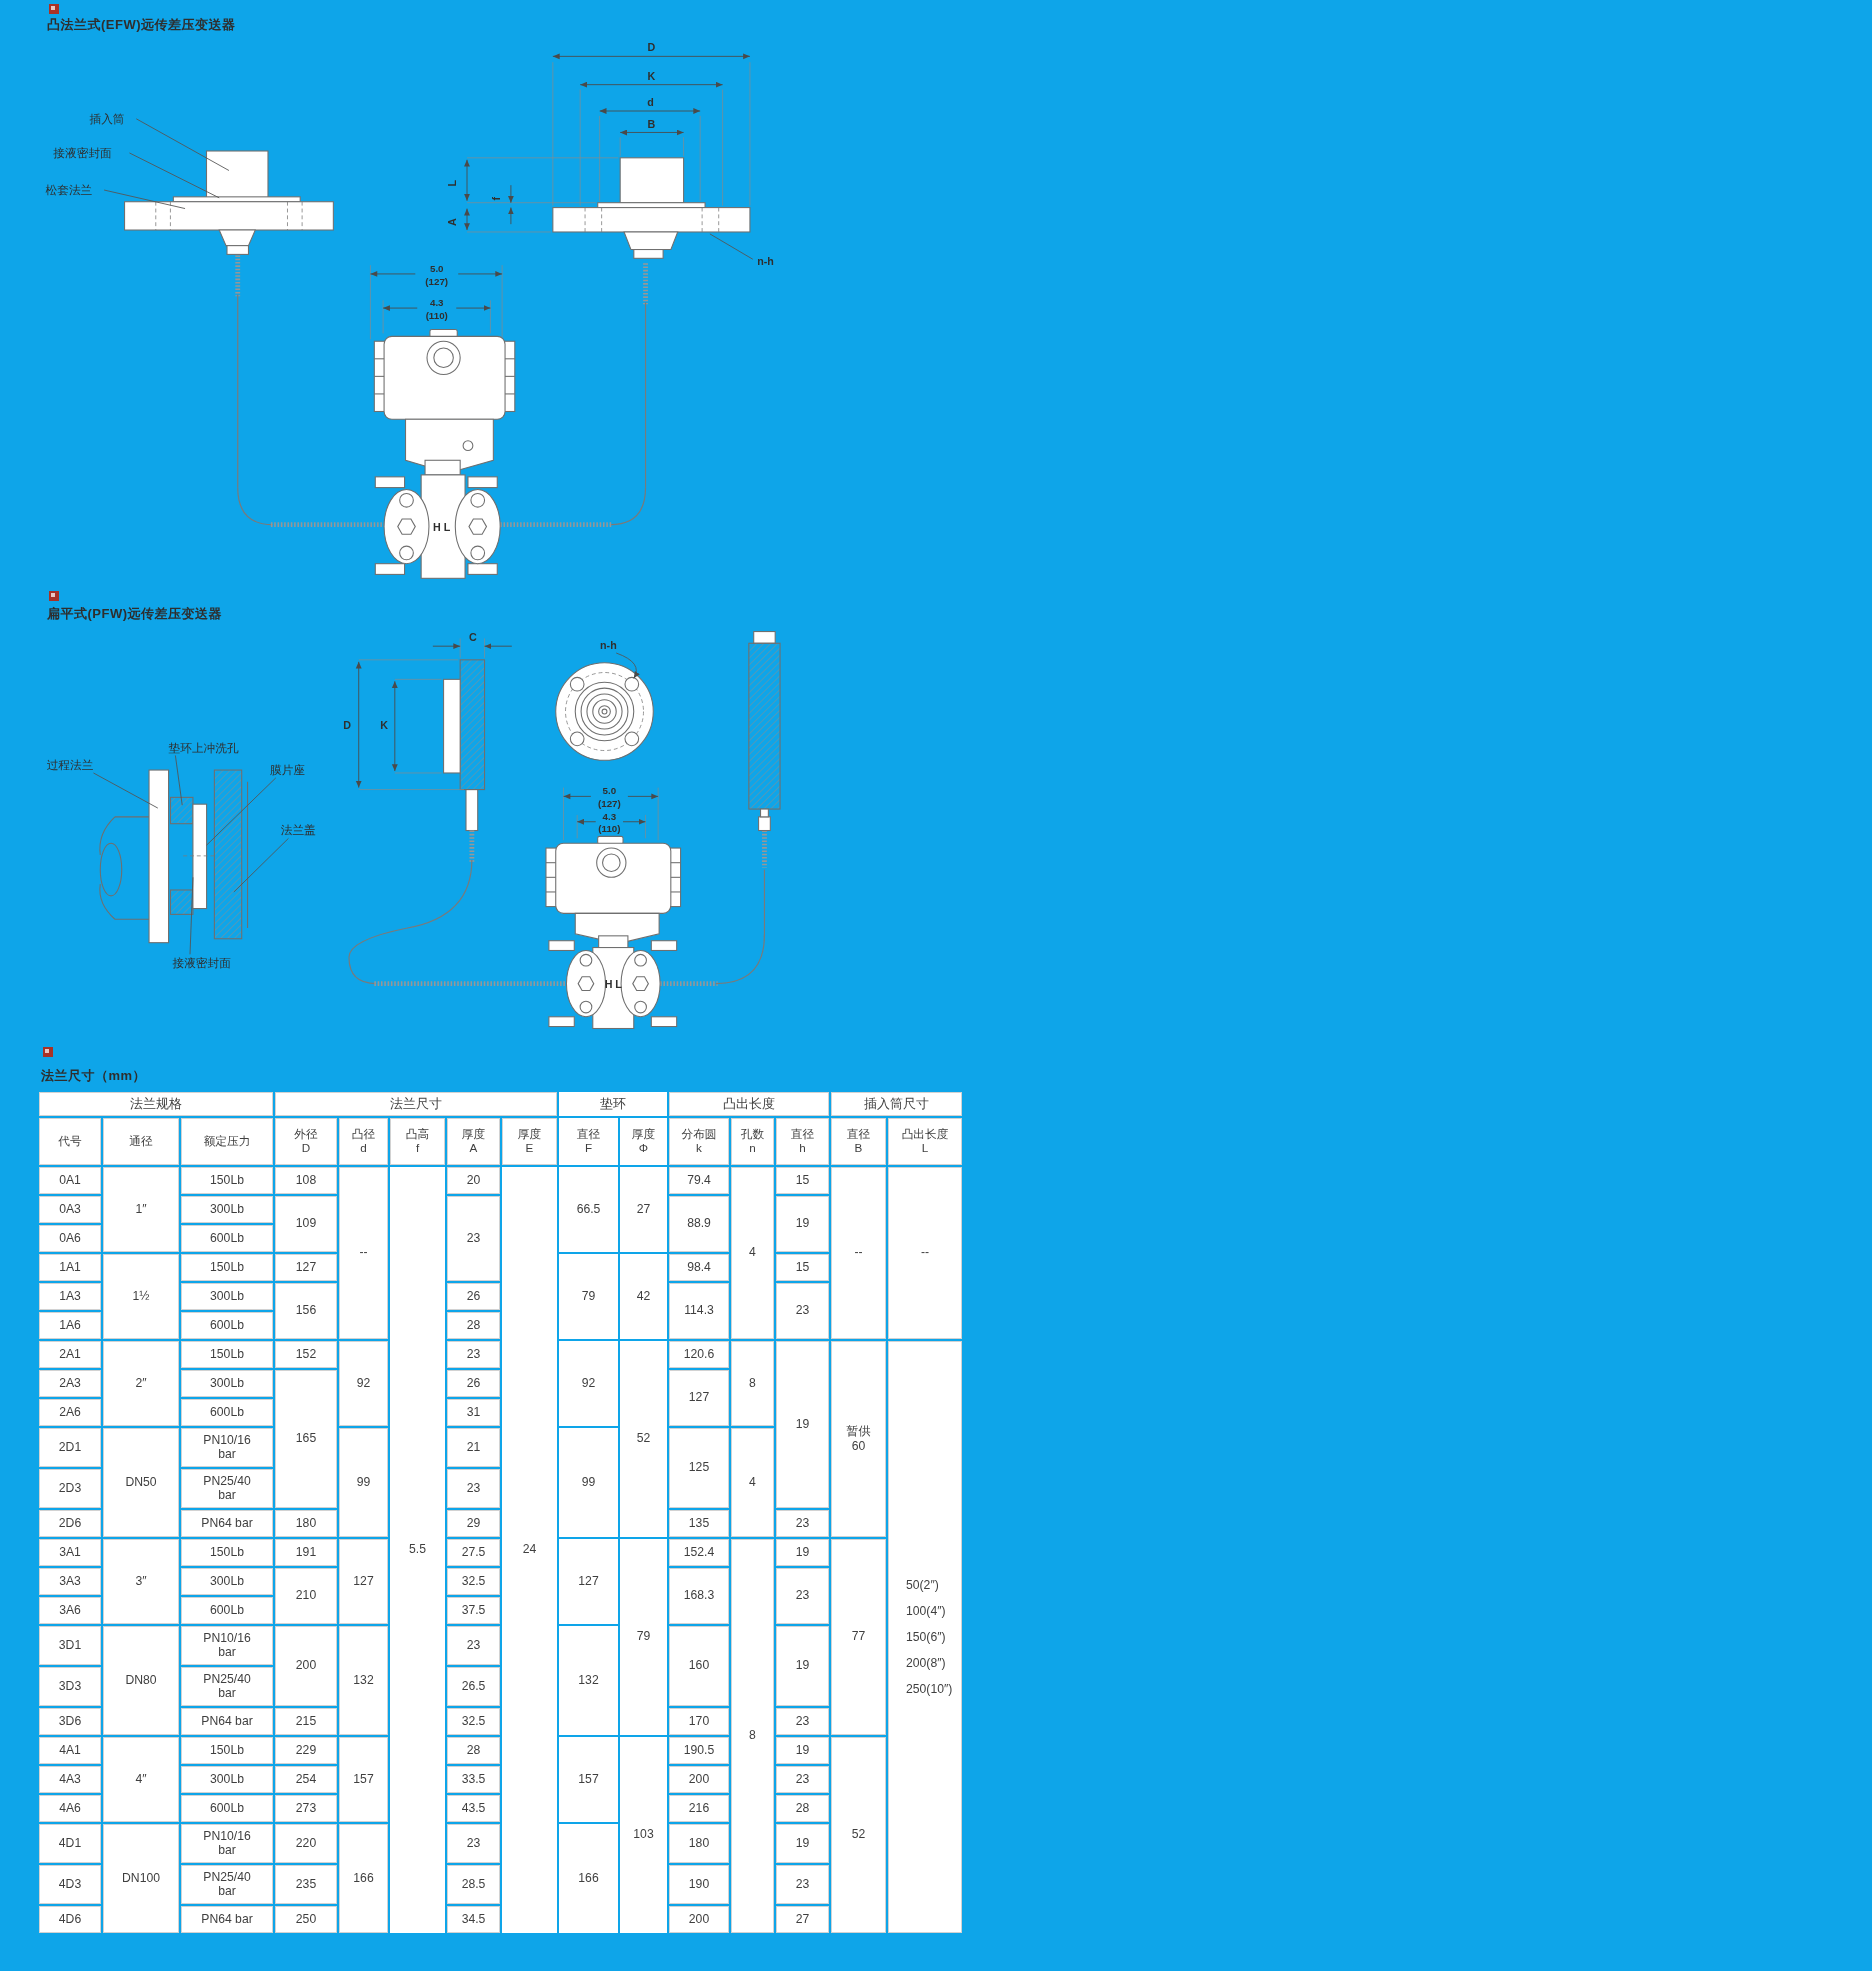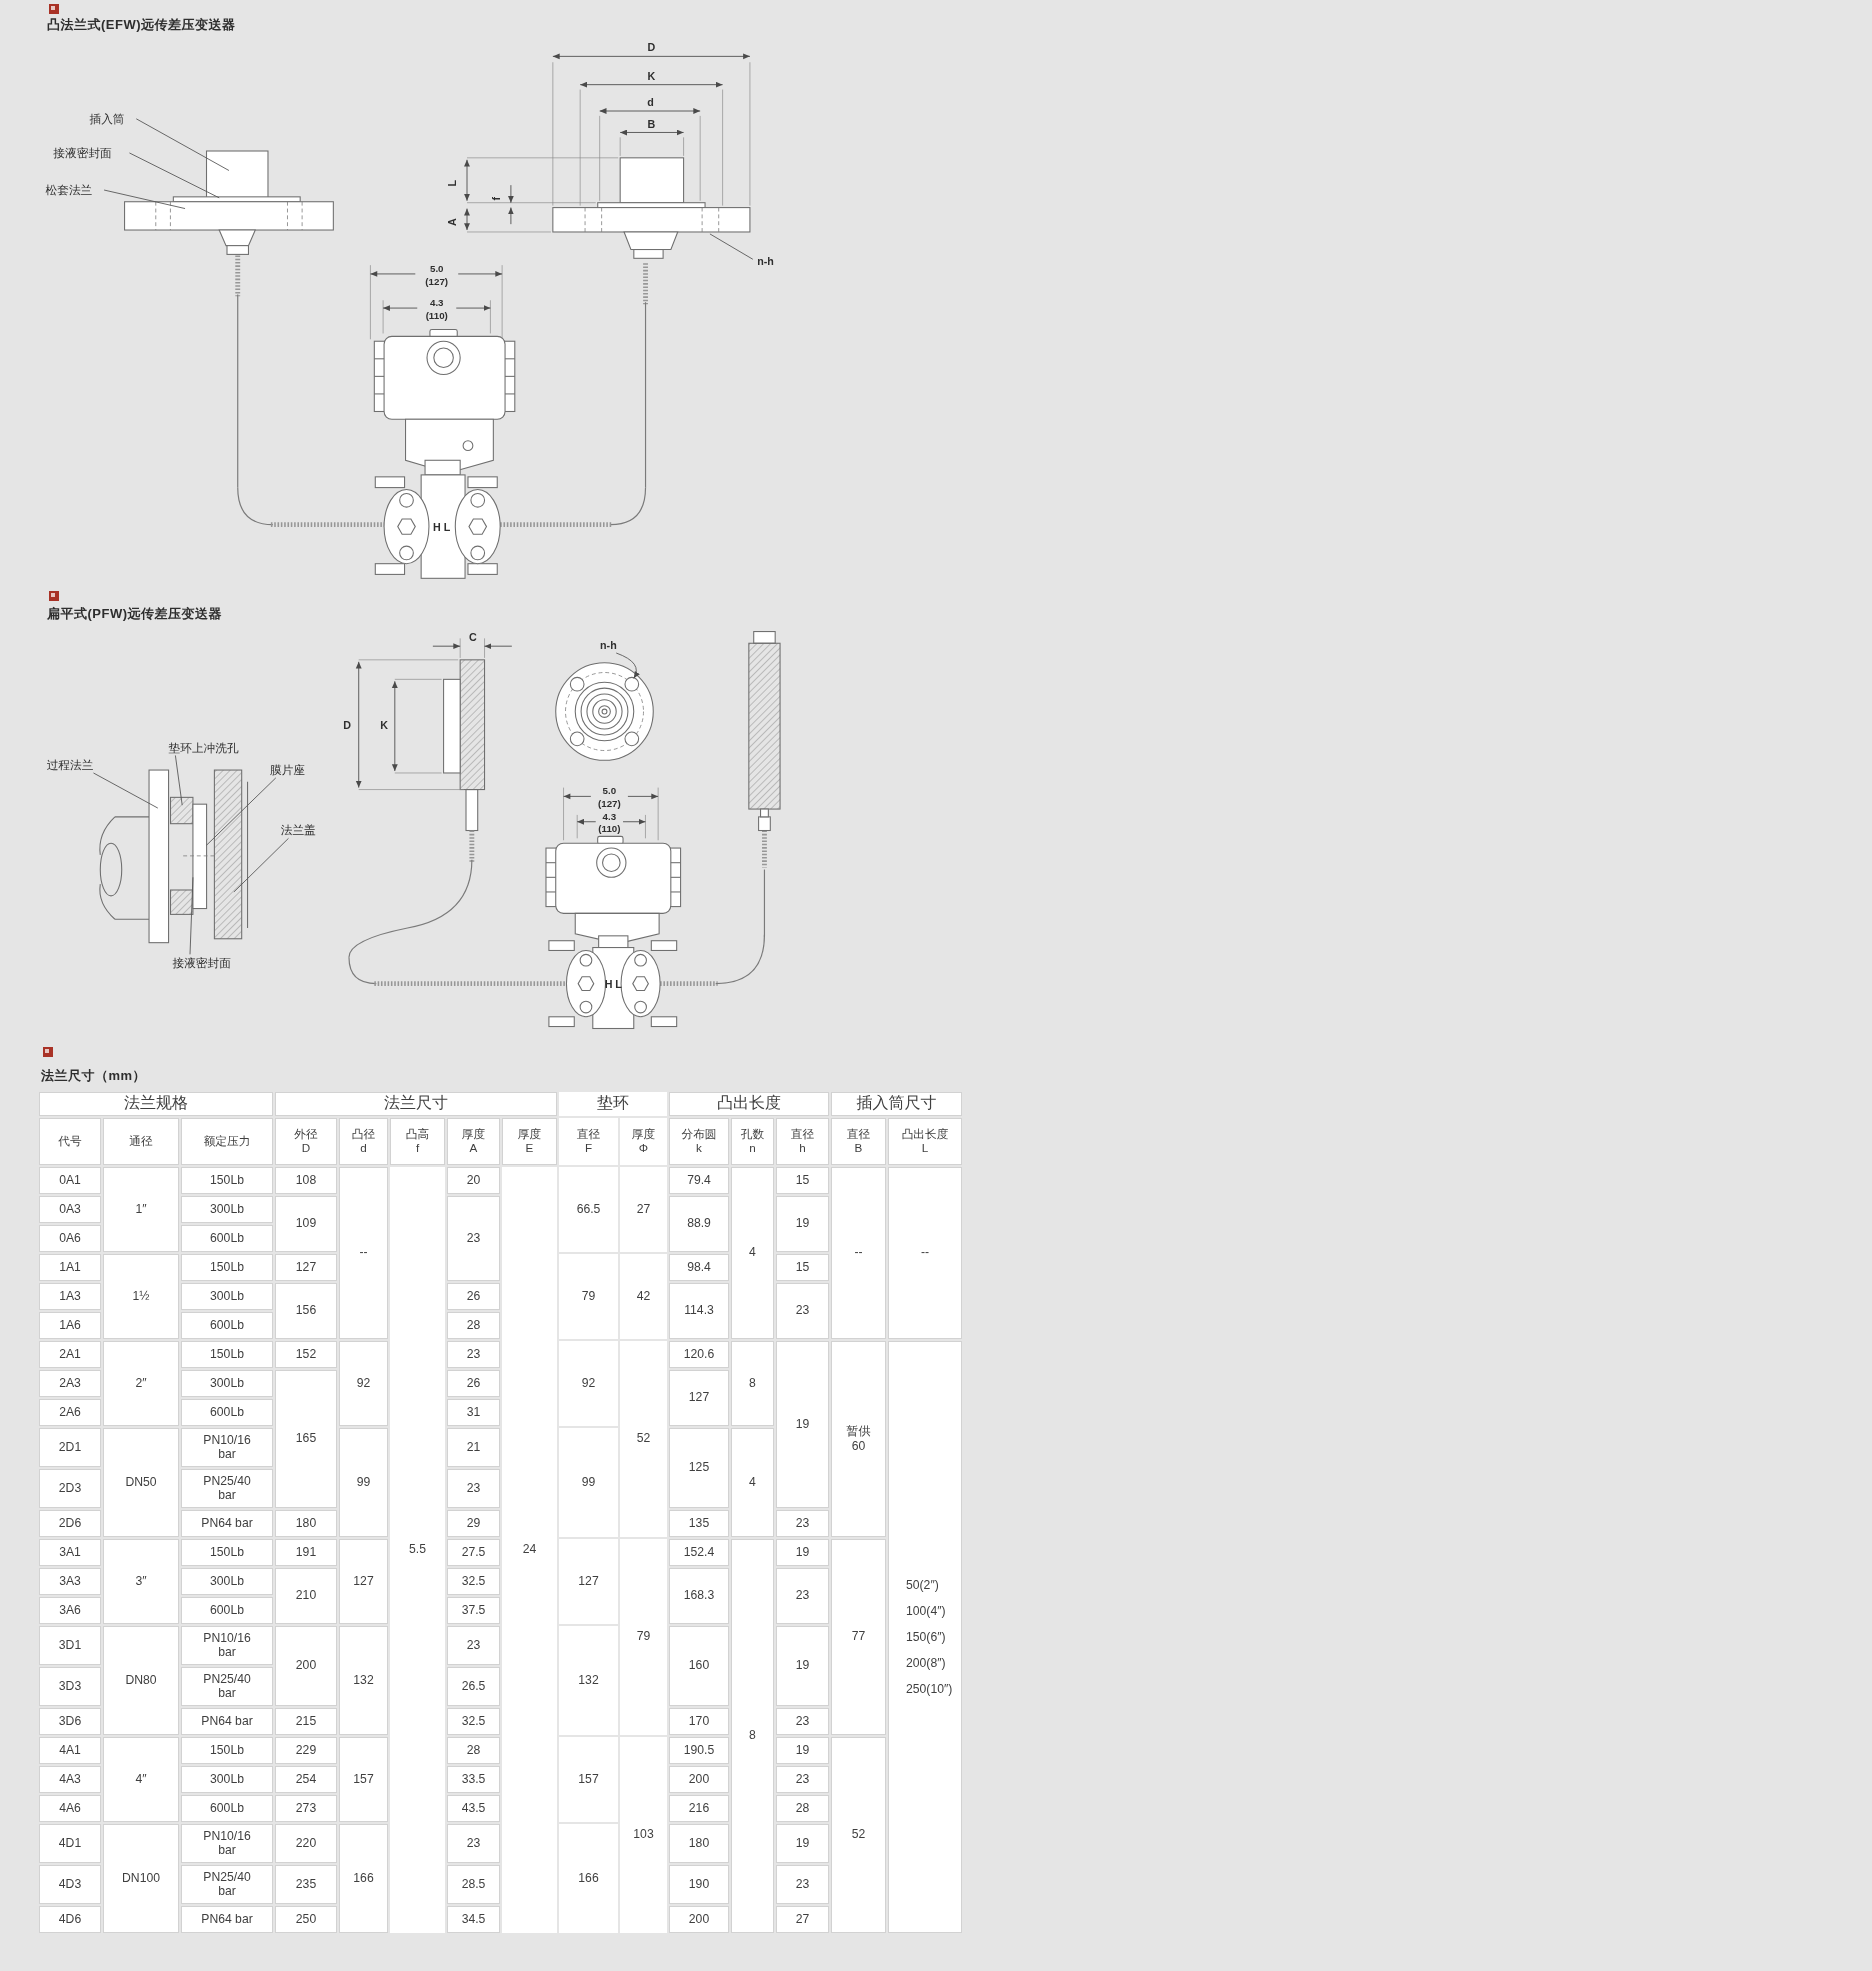--- a/index.html
+++ b/index.html
@@ -1,16 +1,16 @@
 <!DOCTYPE html>
 <html><head>
 <meta charset="utf-8">
 <style>
   html,body{margin:0;padding:0;background:#fff;}
-  .page{position:relative;width:1872px;height:1972px;background:#e5e5e5;overflow:hidden;
+  .page{position:relative;width:1872px;height:1972px;background:#0ea5e9;overflow:hidden;
         font-family:"Liberation Sans",sans-serif;color:#3f3f3f;}
   .bullet{position:absolute;width:9.8px;height:9.8px;background:#a93226;}
   .bullet span{position:absolute;left:2px;top:2px;width:3.9px;height:3.9px;background:#e9c7c2;display:block;}
   .sec-title{position:absolute;margin:0;font-size:13px;font-weight:bold;color:#2e2e2e;letter-spacing:0.5px;}
   svg{position:absolute;}
   svg .oln{fill:#ffffff;stroke:#6f6f6f;stroke-width:1.1;}
   svg .ofl{fill:none;stroke:#6f6f6f;stroke-width:1.1;}
   svg .hat{fill:url(#hpat);stroke:#6f6f6f;stroke-width:1.1;}
   svg .dim{stroke:#4a4a4a;stroke-width:0.9;fill:none;}
   svg .ext{stroke:#8b8b8b;stroke-width:0.7;fill:none;}
@@ -21,21 +21,21 @@
   svg text{fill:#2f2f2f;}
   svg .zh{font:12px "Liberation Sans",sans-serif;}
   svg .dl{font:bold 11px "Liberation Sans",sans-serif;text-anchor:middle;}
   svg .num{font:bold 10px "Liberation Sans",sans-serif;text-anchor:middle;}
   
   .tbl-wrap{position:absolute;left:37px;top:1090px;}
   table{border-collapse:separate;border-spacing:2px;table-layout:fixed;}
   th,td{border:1px solid #d2d2d2;background:#fff;font-size:12.2px;color:#3f3f3f;
         text-align:center;vertical-align:middle;white-space:pre-line;padding:0 2px;
         font-weight:normal;line-height:1.18;}
-  thead tr.grp th{height:21.5px;font-size:16px;}
+  thead tr.grp th{height:21.5px;font-size:13px;}
   thead tr.hd th{height:45px;font-size:11.7px;}
   tbody tr{height:27px;}
   tbody tr.tall{height:39px;}
   th.nb,td.nb{border:none;}
   td.al{text-align:left;padding-left:17px;line-height:26px;}
 </style>
 </head>
 <body>
 
 <div class="page">

